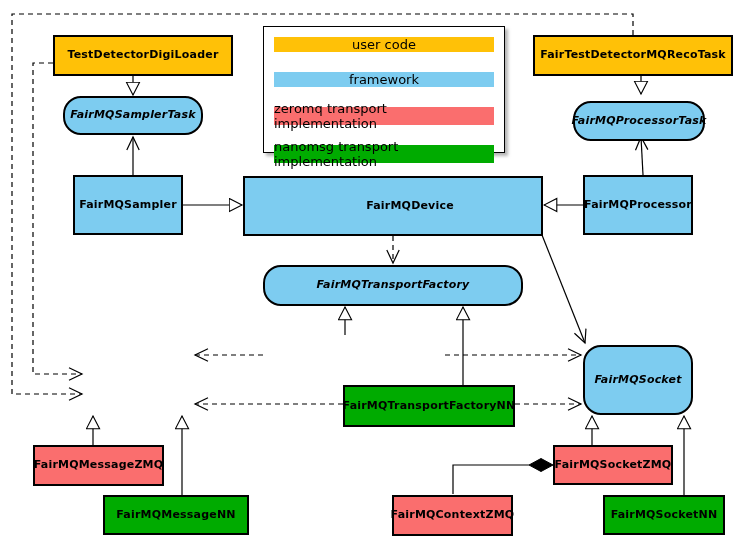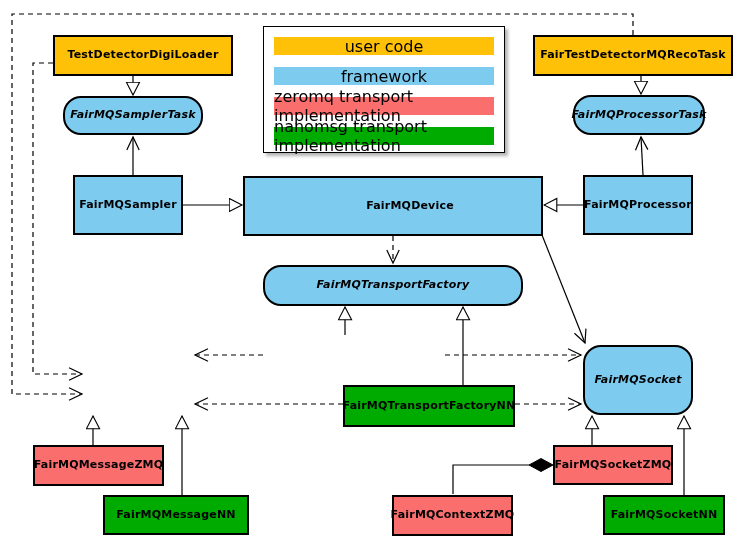--- a/index.html
+++ b/index.html
@@ -41,25 +41,25 @@
     border: 1px solid #000000;
     box-shadow: 3px 3px 3px rgba(120,120,120,0.55);
     display: flex;
     flex-direction: column;
     align-items: center;
     padding-top: 10px;
   }
   .legend-bar {
     width: 220px;
     height: 18px;
-    margin-bottom: 12px;
+    margin-bottom: 20px;
     display: flex;
     align-items: center;
     justify-content: center;
-    font-size: 16px;
+    font-size: 13px;
     font-weight: 400;
     color: #000000;
   }
   .edge { stroke: #000000; stroke-width: 1.2; fill: none; }
   .edge.dashed { stroke-dasharray: 5 4; }
 </style>
 </head>
 <body>
 
 <div id="canvas">
@@ -108,21 +108,21 @@
     <div class="legend-bar" style="background-color: rgb(125, 204, 240);">framework</div>
     <div class="legend-bar" style="background-color: rgb(250, 110, 110);">zeromq transport implementation</div>
     <div class="legend-bar" style="background-color: rgb(0, 171, 0);">nanomsg transport implementation</div>
   </div>
 
   <div class="node" style="left: 53px; top: 35px; width: 180px; height: 41px; background-color: rgb(255, 193, 7);">TestDetectorDigiLoader</div>
   <div class="node abstract" style="left: 63px; top: 96px; width: 140px; height: 39px; background-color: rgb(125, 204, 240);">FairMQSamplerTask</div>
   <div class="node" style="left: 73px; top: 175px; width: 110px; height: 60px; background-color: rgb(125, 204, 240);">FairMQSampler</div>
   <div class="node" style="left: 243px; top: 176px; width: 300px; height: 60px; background-color: rgb(125, 204, 240); padding-left: 36px;">FairMQDevice</div>
   <div class="node" style="left: 533px; top: 35px; width: 200px; height: 41px; background-color: rgb(255, 193, 7);">FairTestDetectorMQRecoTask</div>
-  <div class="node abstract" style="left: 573px; top: 95px; width: 132px; height: 40px; background-color: rgb(125, 204, 240);">FairMQProcessorTask</div>
+  <div class="node abstract" style="left: 573px; top: 101px; width: 132px; height: 40px; background-color: rgb(125, 204, 240);">FairMQProcessorTask</div>
   <div class="node" style="left: 583px; top: 175px; width: 110px; height: 60px; background-color: rgb(125, 204, 240);">FairMQProcessor</div>
   <div class="node abstract" style="left: 263px; top: 265px; width: 260px; height: 41px; background-color: rgb(125, 204, 240);">FairMQTransportFactory</div>
   <div class="node" style="left: 343px; top: 385px; width: 172px; height: 42px; background-color: rgb(0, 171, 0);">FairMQTransportFactoryNN</div>
   <div class="node abstract" style="left: 583px; top: 345px; width: 110px; height: 70px; background-color: rgb(125, 204, 240);">FairMQSocket</div>
   <div class="node" style="left: 33px; top: 445px; width: 131px; height: 41px; background-color: rgb(250, 110, 110);">FairMQMessageZMQ</div>
   <div class="node" style="left: 103px; top: 495px; width: 146px; height: 40px; background-color: rgb(0, 171, 0);">FairMQMessageNN</div>
   <div class="node" style="left: 553px; top: 445px; width: 120px; height: 40px; background-color: rgb(250, 110, 110);">FairMQSocketZMQ</div>
   <div class="node" style="left: 392px; top: 495px; width: 121px; height: 41px; background-color: rgb(250, 110, 110);">FairMQContextZMQ</div>
   <div class="node" style="left: 603px; top: 495px; width: 122px; height: 40px; background-color: rgb(0, 171, 0);">FairMQSocketNN</div>
 

